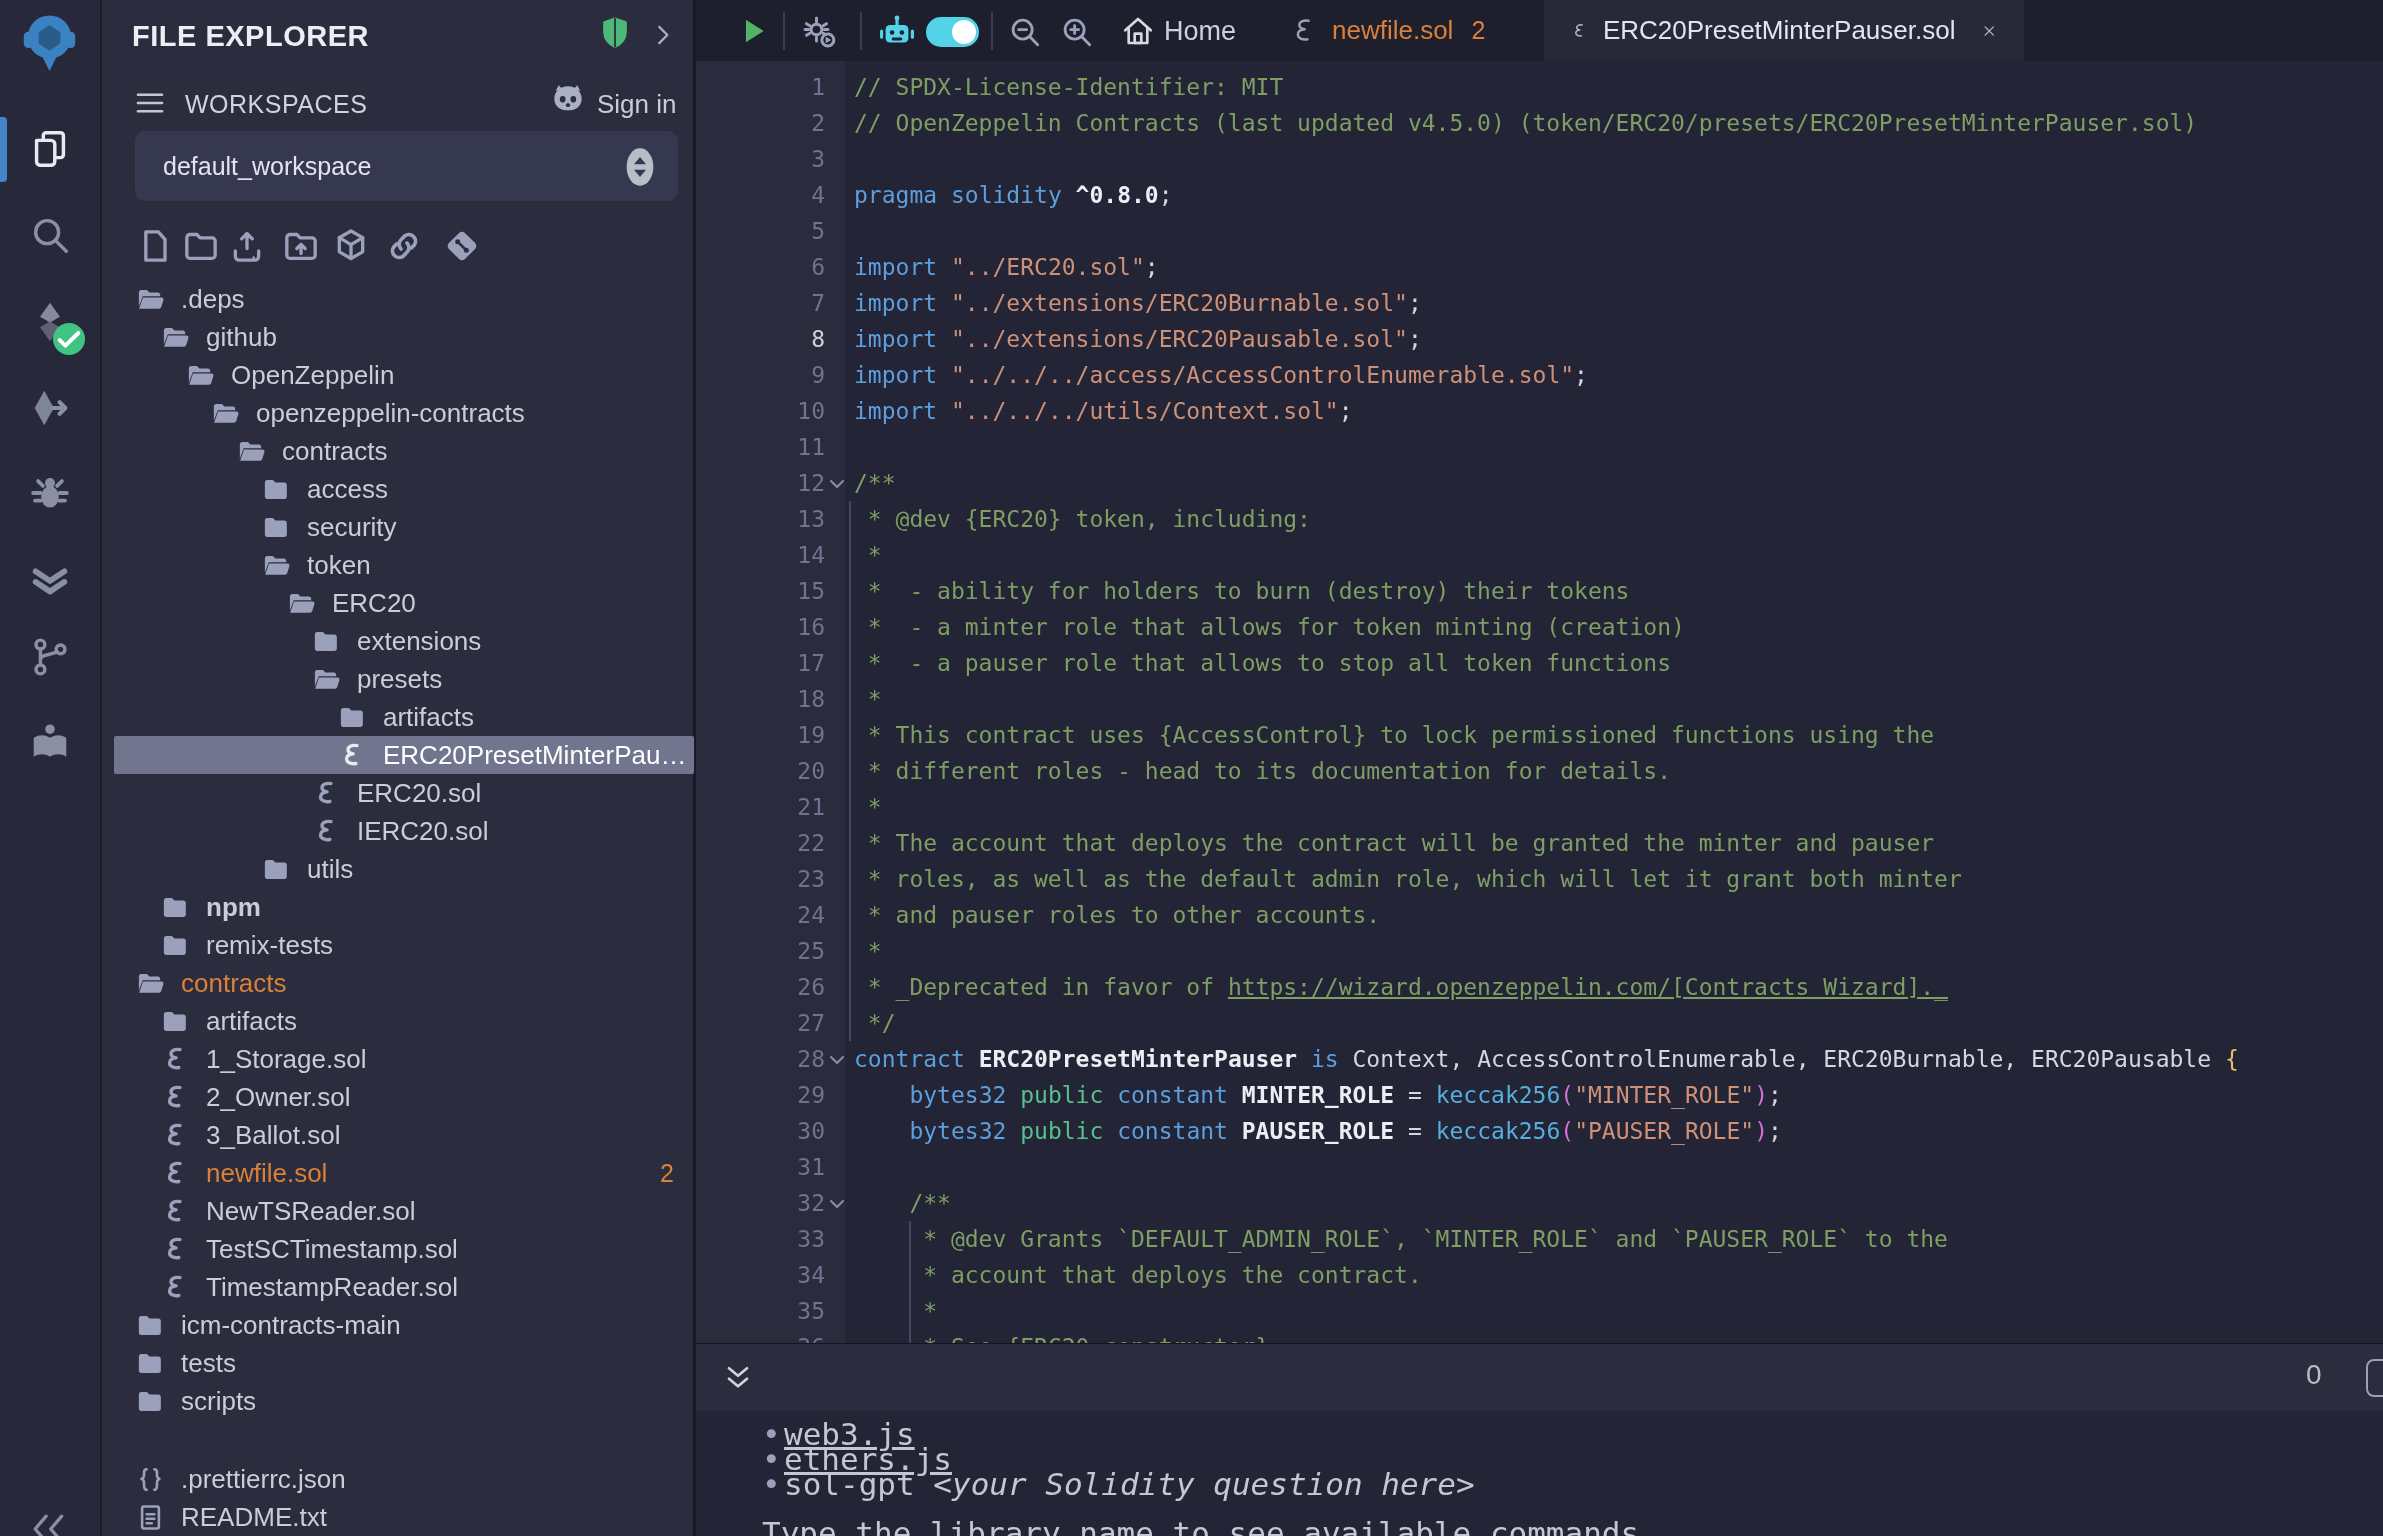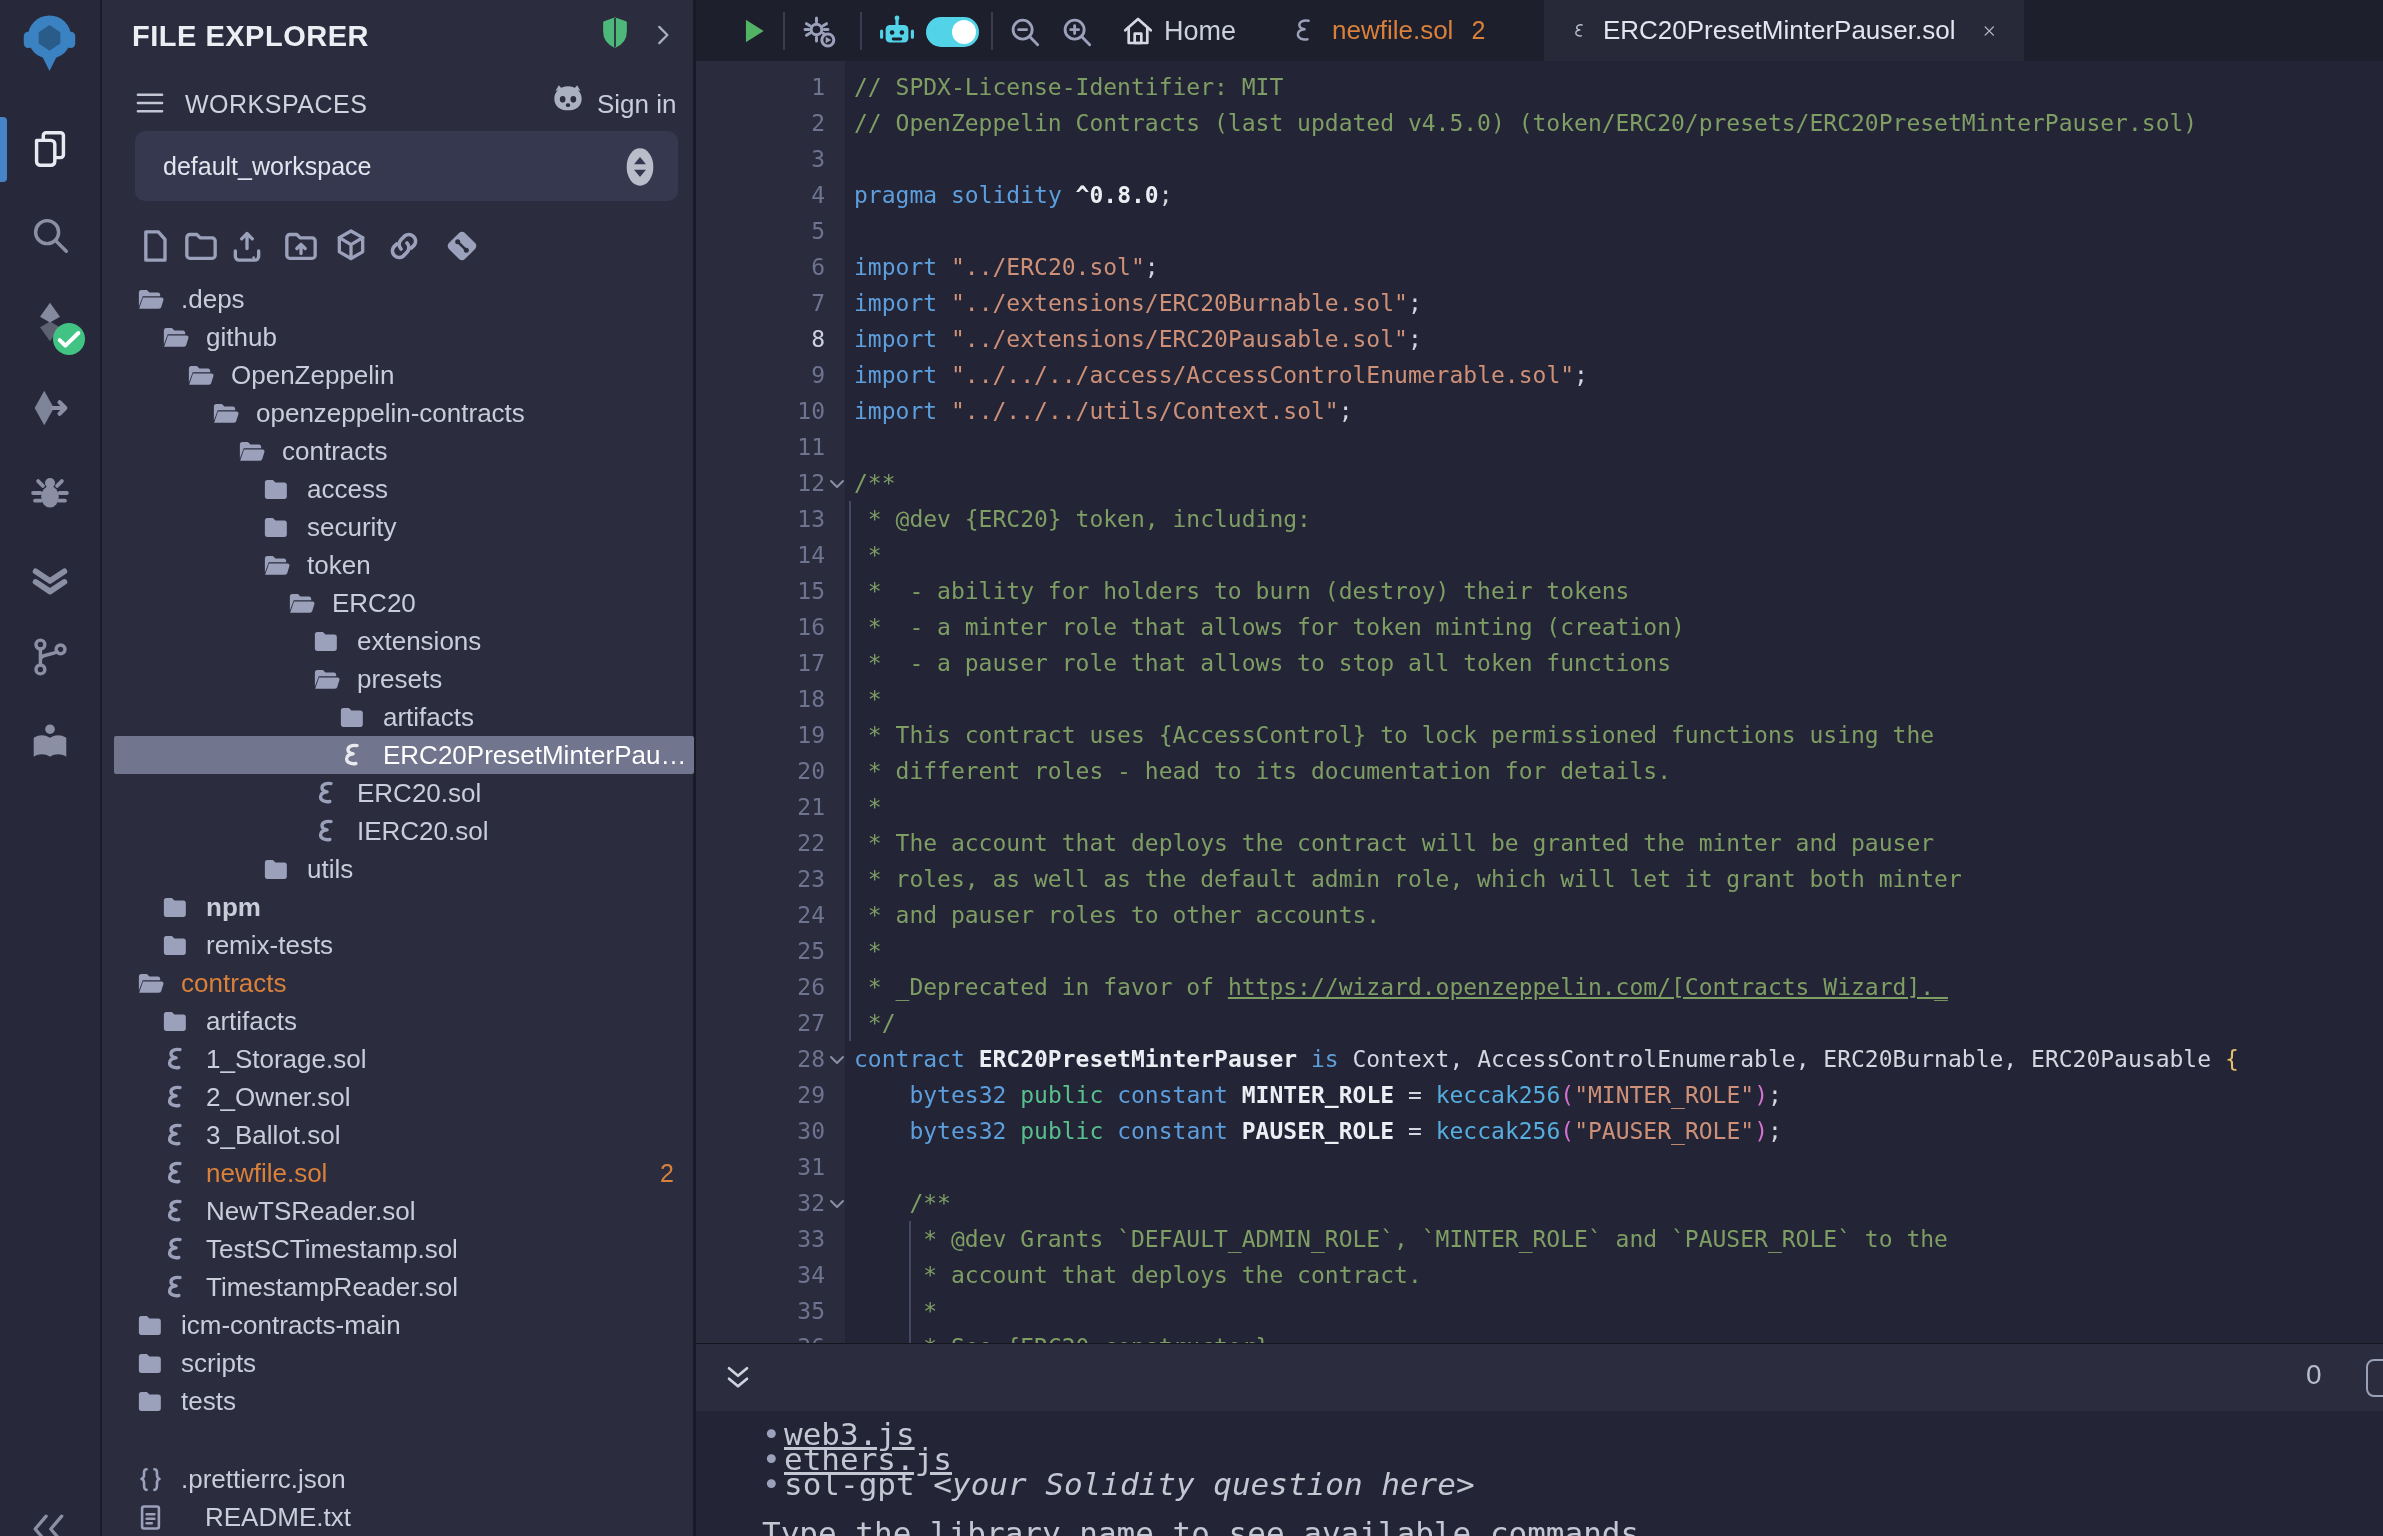--- a/index.html
+++ b/index.html
@@ -520,39 +520,39 @@
             </svg>
           </span>
           <span class="tlabel">icm-contracts-main</span>
         </div>
         <div class="trow" style="padding-left: 33px;">
           <span class="ticon">
             <svg class="st" viewBox="0 0 24 24">
               <path d="M3 6.5c0-1 .8-1.9 1.8-1.9h4.4l2 2h7c1 0 1.8.9 1.8 1.9v9c0 1-.8 1.9-1.8 1.9H4.8c-1 0-1.8-.9-1.8-1.9z" fill="currentColor" stroke="none"></path>
             </svg>
           </span>
+          <span class="tlabel">tests</span>
+        </div>
+        <div class="trow" style="padding-left: 33px;">
+          <span class="ticon">
+            <svg class="st" viewBox="0 0 24 24">
+              <path d="M3 6.5c0-1 .8-1.9 1.8-1.9h4.4l2 2h7c1 0 1.8.9 1.8 1.9v9c0 1-.8 1.9-1.8 1.9H4.8c-1 0-1.8-.9-1.8-1.9z" fill="currentColor" stroke="none"></path>
+            </svg>
+          </span>
           <span class="tlabel">scripts</span>
         </div>
+        <div class="trow" style="padding-left: 33px; margin-top: 40px;">
+          <span class="ticon">
+            <svg class="st" viewBox="0 0 24 24">
+              <path d="M9 4C7.3 4 7 5 7 6.5v2C7 10 6.5 11 5 11.5c1.5.5 2 1.5 2 3v2C7 18 7.3 20 9 20M15 4c1.7 0 2 1 2 2.5v2c0 1.5.5 2.5 2 3-1.5.5-2 1.5-2 3v2c0 1.5-.3 3.5-2 3.5" stroke-width="2"></path>
+            </svg>
+          </span>
+          <span class="tlabel">.prettierrc.json</span>
+        </div>
         <div class="trow" style="padding-left: 33px;">
-          <span class="ticon">
-            <svg class="st" viewBox="0 0 24 24">
-              <path d="M3 6.5c0-1 .8-1.9 1.8-1.9h4.4l2 2h7c1 0 1.8.9 1.8 1.9v9c0 1-.8 1.9-1.8 1.9H4.8c-1 0-1.8-.9-1.8-1.9z" fill="currentColor" stroke="none"></path>
-            </svg>
-          </span>
-          <span class="tlabel">tests</span>
-        </div>
-        <div class="trow" style="padding-left: 33px; margin-top: 40px;">
-          <span class="ticon">
-            <svg class="st" viewBox="0 0 24 24">
-              <path d="M9 4C7.3 4 7 5 7 6.5v2C7 10 6.5 11 5 11.5c1.5.5 2 1.5 2 3v2C7 18 7.3 20 9 20M15 4c1.7 0 2 1 2 2.5v2c0 1.5.5 2.5 2 3-1.5.5-2 1.5-2 3v2c0 1.5-.3 3.5-2 3.5" stroke-width="2"></path>
-            </svg>
-          </span>
-          <span class="tlabel">.prettierrc.json</span>
-        </div>
-        <div class="trow" style="padding-left: 33px; gap: 24px;">
           <span class="ticon">
             <svg class="st" viewBox="0 0 24 24">
               <rect x="5.5" y="3.5" width="13" height="17" rx="1.5" stroke-width="2"></rect>
               <path d="M9 9.5h6M9 13h6M9 16.5h4" stroke-width="2"></path>
             </svg>
           </span>
           <span class="tlabel">README.txt</span>
         </div>
       </div>
   </div>

